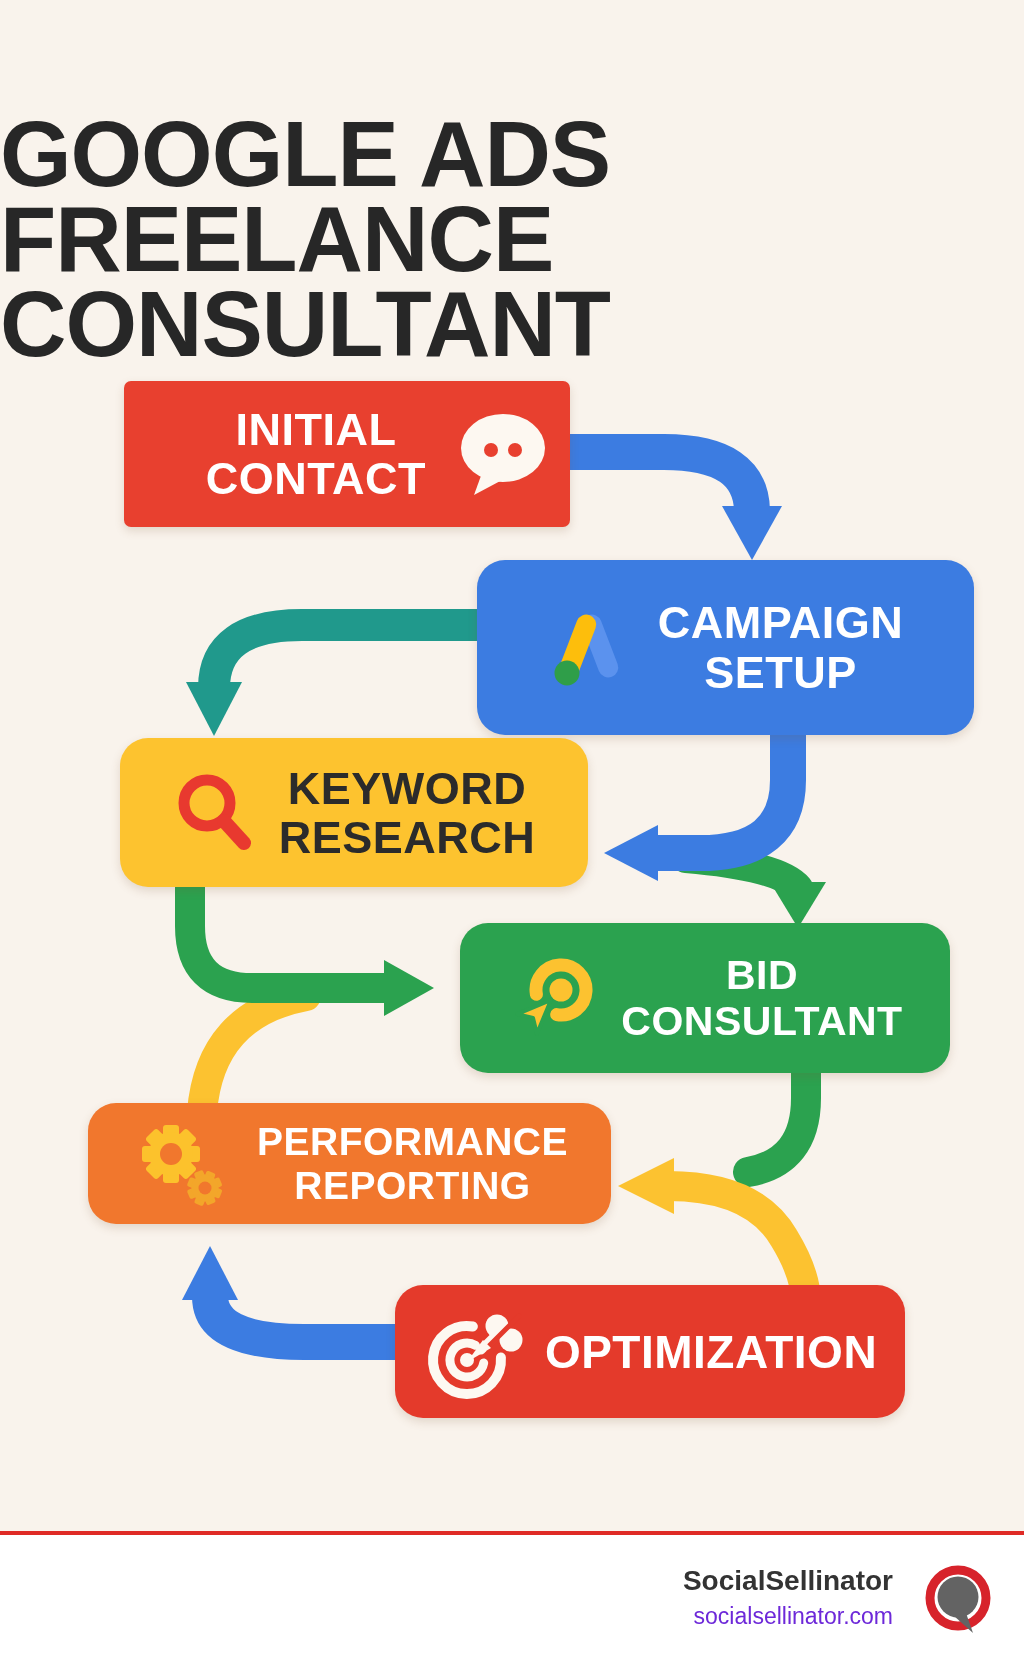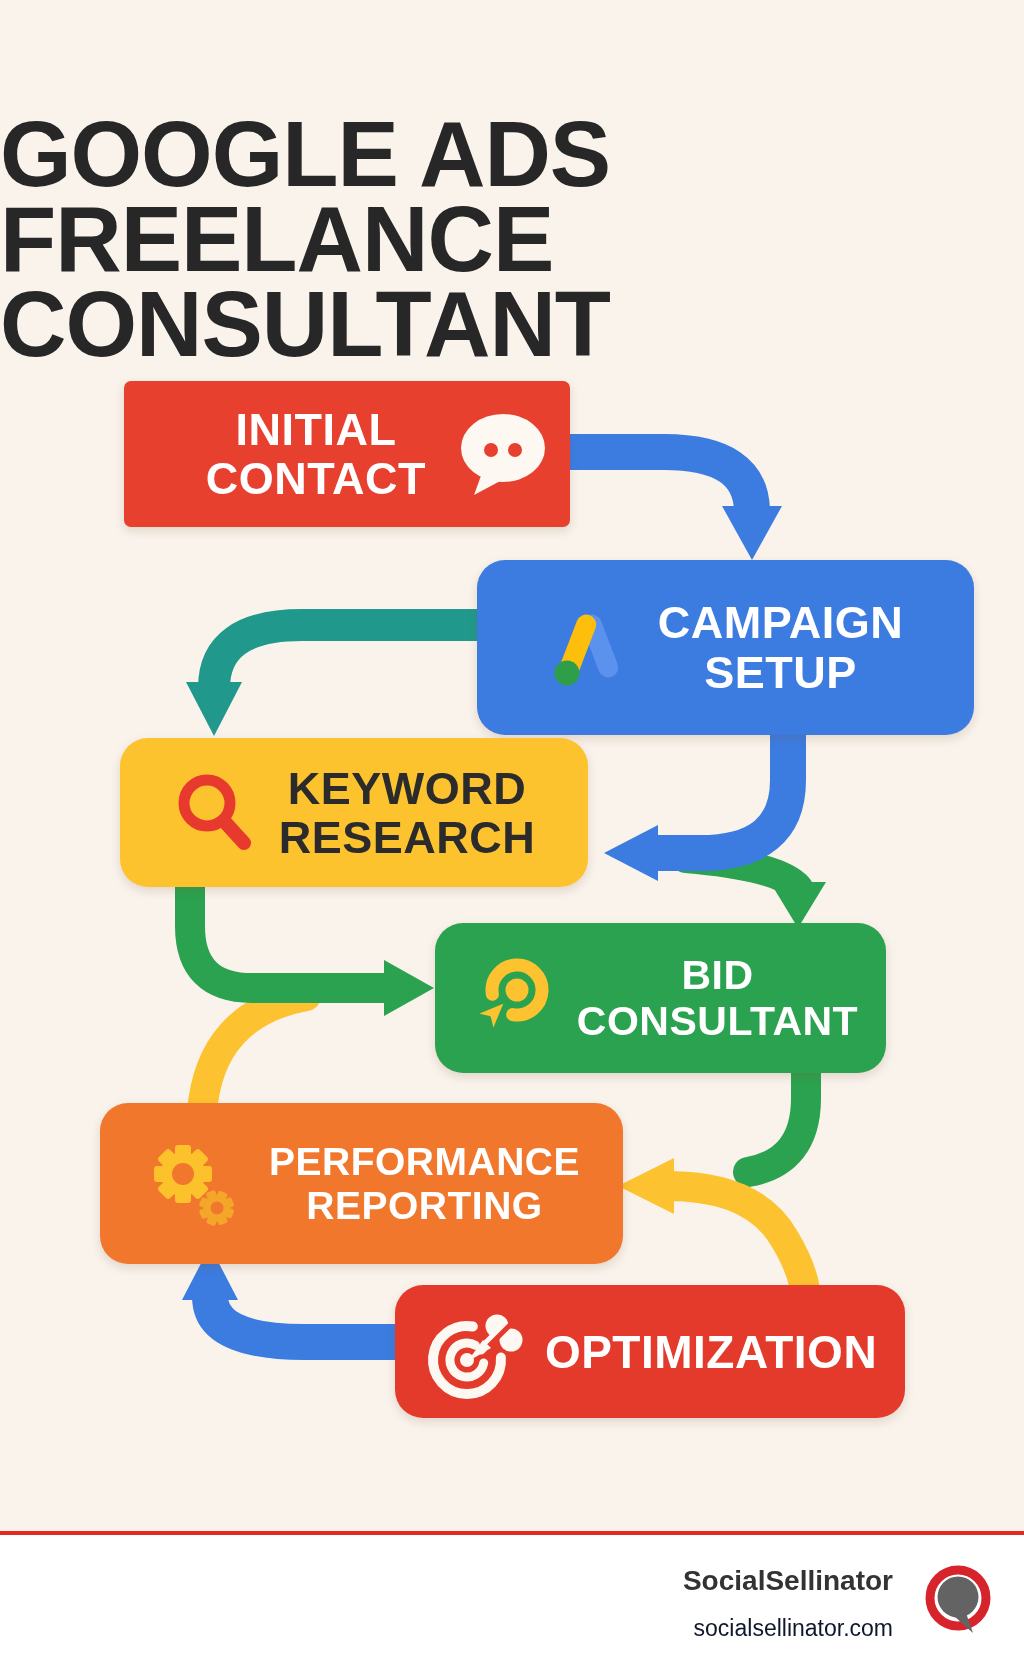--- a/index.html
+++ b/index.html
@@ -27,32 +27,32 @@
   }
   .step .label{font-weight:bold;text-align:center;letter-spacing:.5px;}
   .step .label span{display:block;}
   .step .icon{flex:0 0 auto;display:block;}
   #box-initial{left:124px;top:381px;width:446px;height:146px;justify-content:flex-end;padding-right:22px;}
   #box-initial .label{font-size:45px;line-height:49px;}
   #box-campaign{left:477px;top:560px;width:497px;height:175px;gap:26px;}
   #box-campaign .label{font-size:45px;line-height:50px;}
   #box-keyword{left:92px;top:738px;width:468px;height:149px;gap:24px;margin-left:28px;}
   #box-keyword .label{font-size:45px;line-height:49px;}
-  #box-bid{left:435px;top:923px;width:451px;height:150px;gap:22px;}
+  #box-bid{left:460px;top:923px;width:490px;height:150px;gap:22px;}
   #box-bid .label{font-size:41px;line-height:46px;}
-  #box-performance{left:88px;top:1103px;width:523px;height:161px;gap:20px;margin-left:12px;}
+  #box-performance{left:88px;top:1103px;width:523px;height:121px;gap:20px;}
   #box-performance .label{font-size:39px;line-height:44px;}
   #box-optimization{left:395px;top:1285px;width:510px;height:133px;gap:22px;}
   #box-optimization .label{font-size:46px;line-height:48px;}
   #box-optimization .label span:empty{display:none;}
   
   .divider{position:absolute;left:0;top:1531px;width:1024px;height:4px;z-index:3;}
   .footer{position:absolute;left:0;top:1535px;width:1024px;height:131px;z-index:3;}
   .brand{position:absolute;right:131px;top:30px;font-weight:bold;font-size:28px;color:#333;}
-  .site{position:absolute;right:131px;top:68px;font-size:23px;color:#0f172a;margin-top:12px;}
+  .site{position:absolute;right:131px;top:68px;font-size:23px;color:#6d28d9;}
   .logo{position:absolute;left:925px;top:24px;}
 </style>
 </head>
 <body>
 
 <div class="canvas">
 
   <h1 class="title" style="color: rgb(39, 39, 39);">
     <span>GOOGLE ADS</span>
     <span>FREELANCE</span>

